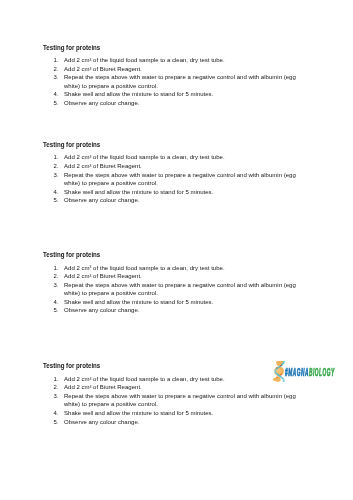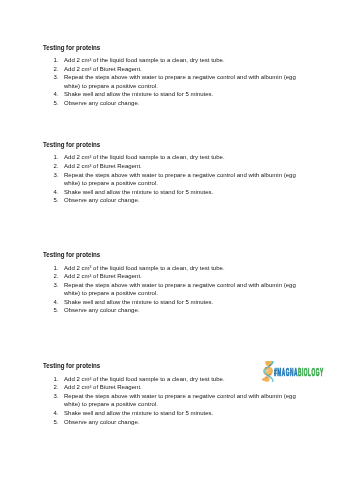--- a/index.html
+++ b/index.html
@@ -143,21 +143,21 @@
             <div class="txt"><span>Shake well and allow the mixture to stand for 5 minutes.</span></div>
           </div>
           <div class="step">
             <div class="num">5.</div>
             <div class="txt"><span>Observe any colour change.</span></div>
           </div>
         </div>
       </div>
     </div>
 
-  <div class="logo" style="left:262px;top:361.2px;width:62px;height:21px;">
+  <div class="logo" style="left:273px;top:361.2px;width:62px;height:21px;font-style:italic;">
     <svg class="helix" style="left:0;top:0;" width="12" height="20.5" viewBox="0 0 120 205" xmlns="http://www.w3.org/2000/svg">
       <defs>
         <linearGradient id="og" x1="0.12" y1="0" x2="0.88" y2="1">
           <stop offset="0" stop-color="#f8d69b"></stop>
           <stop offset="0.4" stop-color="#efb057"></stop>
           <stop offset="1" stop-color="#f3bd6b"></stop>
         </linearGradient>
         <radialGradient id="ogc" cx="0.42" cy="0.45" r="0.6">
           <stop offset="0" stop-color="#f6c97f"></stop>
           <stop offset="0.75" stop-color="#efb158"></stop>

